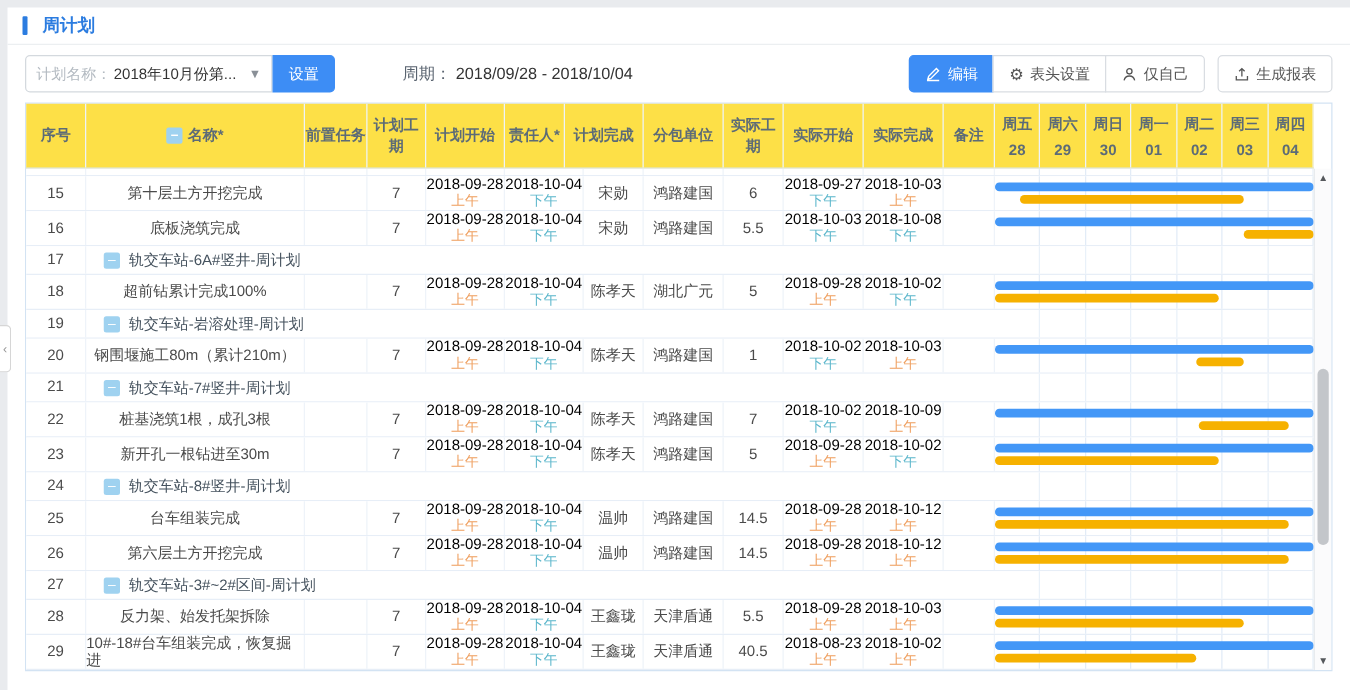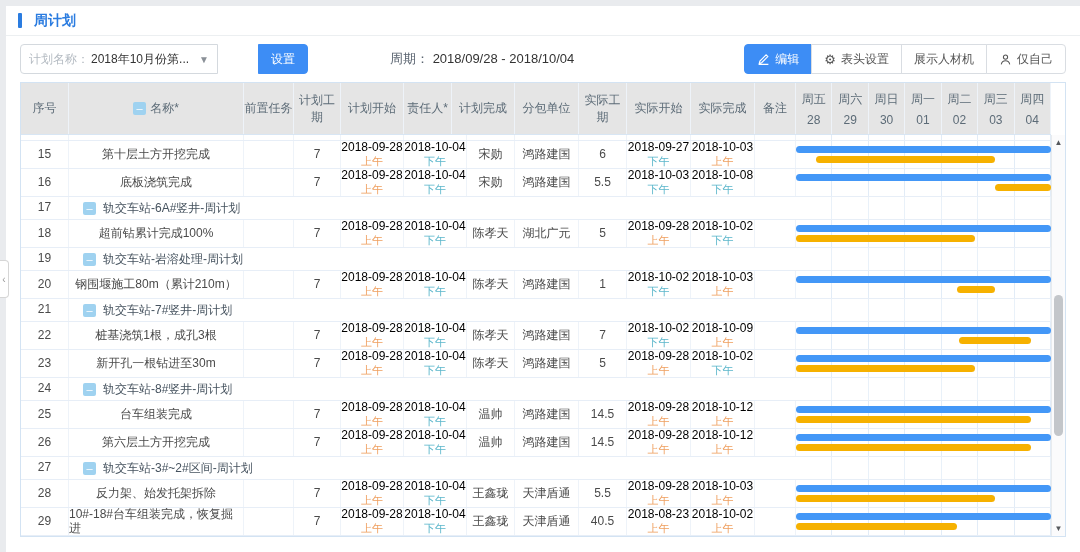--- a/index.html
+++ b/index.html
@@ -2,41 +2,41 @@
 <html><head>
 <meta charset="utf-8">
 <style>
   * { margin:0; padding:0; box-sizing:border-box; }
   html,body { width:1080px; height:552px; background:#e9ebee; font-family:"Liberation Sans","DejaVu Sans",sans-serif; overflow:hidden; }
   .card { position:absolute; left:6px; top:6px; right:0; bottom:0; background:#fff; }
   .title-bar { height:30px; display:flex; align-items:center; padding-left:12px; gap:12px; border-bottom:1px solid #eceff1; }
   .accent { width:4px; height:15px; background:#2b7ce0; border-radius:1px; }
   .title { font-size:14px; font-weight:bold; color:#2b7ce0; }
   .toolbar { height:46px; display:flex; align-items:center; justify-content:space-between; padding:0 14px; }
-  .tb-left { display:flex; align-items:center;gap:40px; }
+  .tb-left { display:flex; align-items:center; }
   .select { height:30px; width:198px; border:1px solid #d4d9de; border-radius:4px 0 0 4px; display:flex; align-items:center; padding:0 8px; font-size:12px; background:#fff; cursor:pointer; }
   .sel-label { color:#b3bac1; }
   .sel-value { color:#333; margin-left:2px; white-space:nowrap; overflow:hidden; flex:1; }
   .caret { color:#8a9097; font-size:10px; margin-left:4px; }
   .btn { height:30px; display:inline-flex; align-items:center; gap:5px; padding:0 12px; font-size:12px; background:#fff; border:1px solid #d9dde2; color:#555; cursor:pointer; }
   .btn.primary { background:#3d8df5; border-color:#3d8df5; color:#fff; }
   .btn.attach { border-radius:0 4px 4px 0; }
-  .period { margin-left:42px; font-size:13px; color:#333; }
+  .period { margin-left:54px; font-size:13px; color:#333; }
   .period .plabel { color:#5a6470; }
   .tb-right { display:flex; align-items:center; }
   .btn-group { display:flex; }
   .btn-group .btn { border-radius:0; margin-left:-1px; }
   .btn-group .btn:first-child { border-radius:4px 0 0 4px; margin-left:0; }
   .btn-group .btn:last-child { border-radius:0 4px 4px 0; }
   .btn.single { border-radius:4px; margin-left:10px; }
   .icon-svg { width:13px; height:13px; display:block; }
   .gear-glyph { font-size:13px; line-height:1; }
   
   .table { position:relative; margin:0 14px; border:1px solid #d3e3f3; background:#fff; }
-  .thead { margin-right:14px; display:flex; height:52px; border-bottom:1px solid #d8e6f4; background:#e5e5e5; }
+  .thead { margin-right:14px; display:flex; height:52px; border-bottom:1px solid #d8e6f4; background:#fde047;font-weight:bold; }
   .hcell { display:flex; align-items:center; justify-content:center; gap:4px; font-size:12px; color:#5c6b77; border-right:1px solid #eef3f9; text-align:center; }
   .ghead { flex:1; display:flex; }
   .gday { flex:1; display:flex; flex-direction:column; align-items:center; justify-content:center; gap:5px; font-size:12px; color:#5c6b77; border-right:1px solid #eef3f9; }
   .tbody { margin-right:14px; }
   .row { display:flex; border-bottom:1px solid #e7eef7; background:#fff; }
   .row.task { height:28px; }
   .row.group { height:23px; }
   .row.partial { height:6px; overflow:hidden; }
   .cell { display:flex; flex-direction:column; align-items:center; justify-content:center; font-size:12px; color:#4a4a4a; border-right:1px solid #eef3f9; line-height:1.15; overflow:hidden; }
   .cell .date { color:#000000; }
@@ -86,30 +86,34 @@
           <svg class="icon-svg" viewBox="0 0 16 16">
               <path fill="none" stroke="currentColor" stroke-width="1.4" d="M2 14h12M11.2 2.3l2.1 2.1-7.6 7.6-2.9.8.8-2.9z"></path>
             </svg>
           <span>编辑</span>
         </button>
         <button class="btn">
           <span class="gear-glyph">⚙</span>
           <span>表头设置</span>
         </button>
         <button class="btn">
-          <span>展示人材机</span>
-        </button>
-        <button class="btn">
           <svg class="icon-svg" viewBox="0 0 16 16">
               <circle cx="8" cy="5" r="2.6" fill="none" stroke="currentColor" stroke-width="1.3"></circle>
               <path d="M2.8 14c.6-3 2.7-4.4 5.2-4.4s4.6 1.4 5.2 4.4" fill="none" stroke="currentColor" stroke-width="1.3"></path>
             </svg>
           <span>仅自己</span>
         </button>
       </div>
+      <button class="btn single">
+        <svg class="icon-svg" viewBox="0 0 16 16">
+            <path d="M8 10V2.5M5.3 5l2.7-2.7L10.7 5" fill="none" stroke="currentColor" stroke-width="1.3"></path>
+            <path d="M2.5 9.5v4h11v-4" fill="none" stroke="currentColor" stroke-width="1.3"></path>
+          </svg>
+        <span>生成报表</span>
+      </button>
     </div>
   </div>
 
   <div class="table">
     <div class="thead" id="thead">
         <div class="hcell" style="width: 48px; flex: 0 0 48px;">
           <span>序号</span>
         </div>
         <div class="hcell" style="width: 175px; flex: 0 0 175px;">
           <span class="mini-box">–</span>

